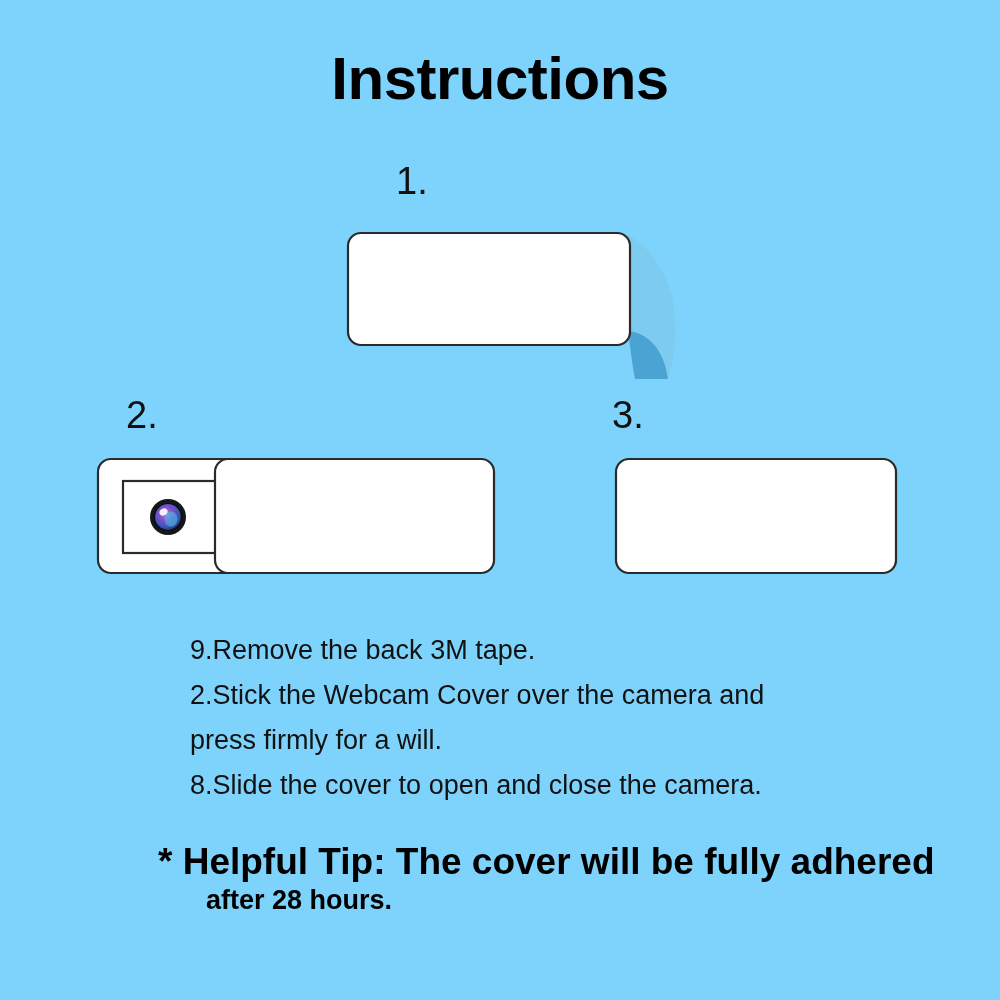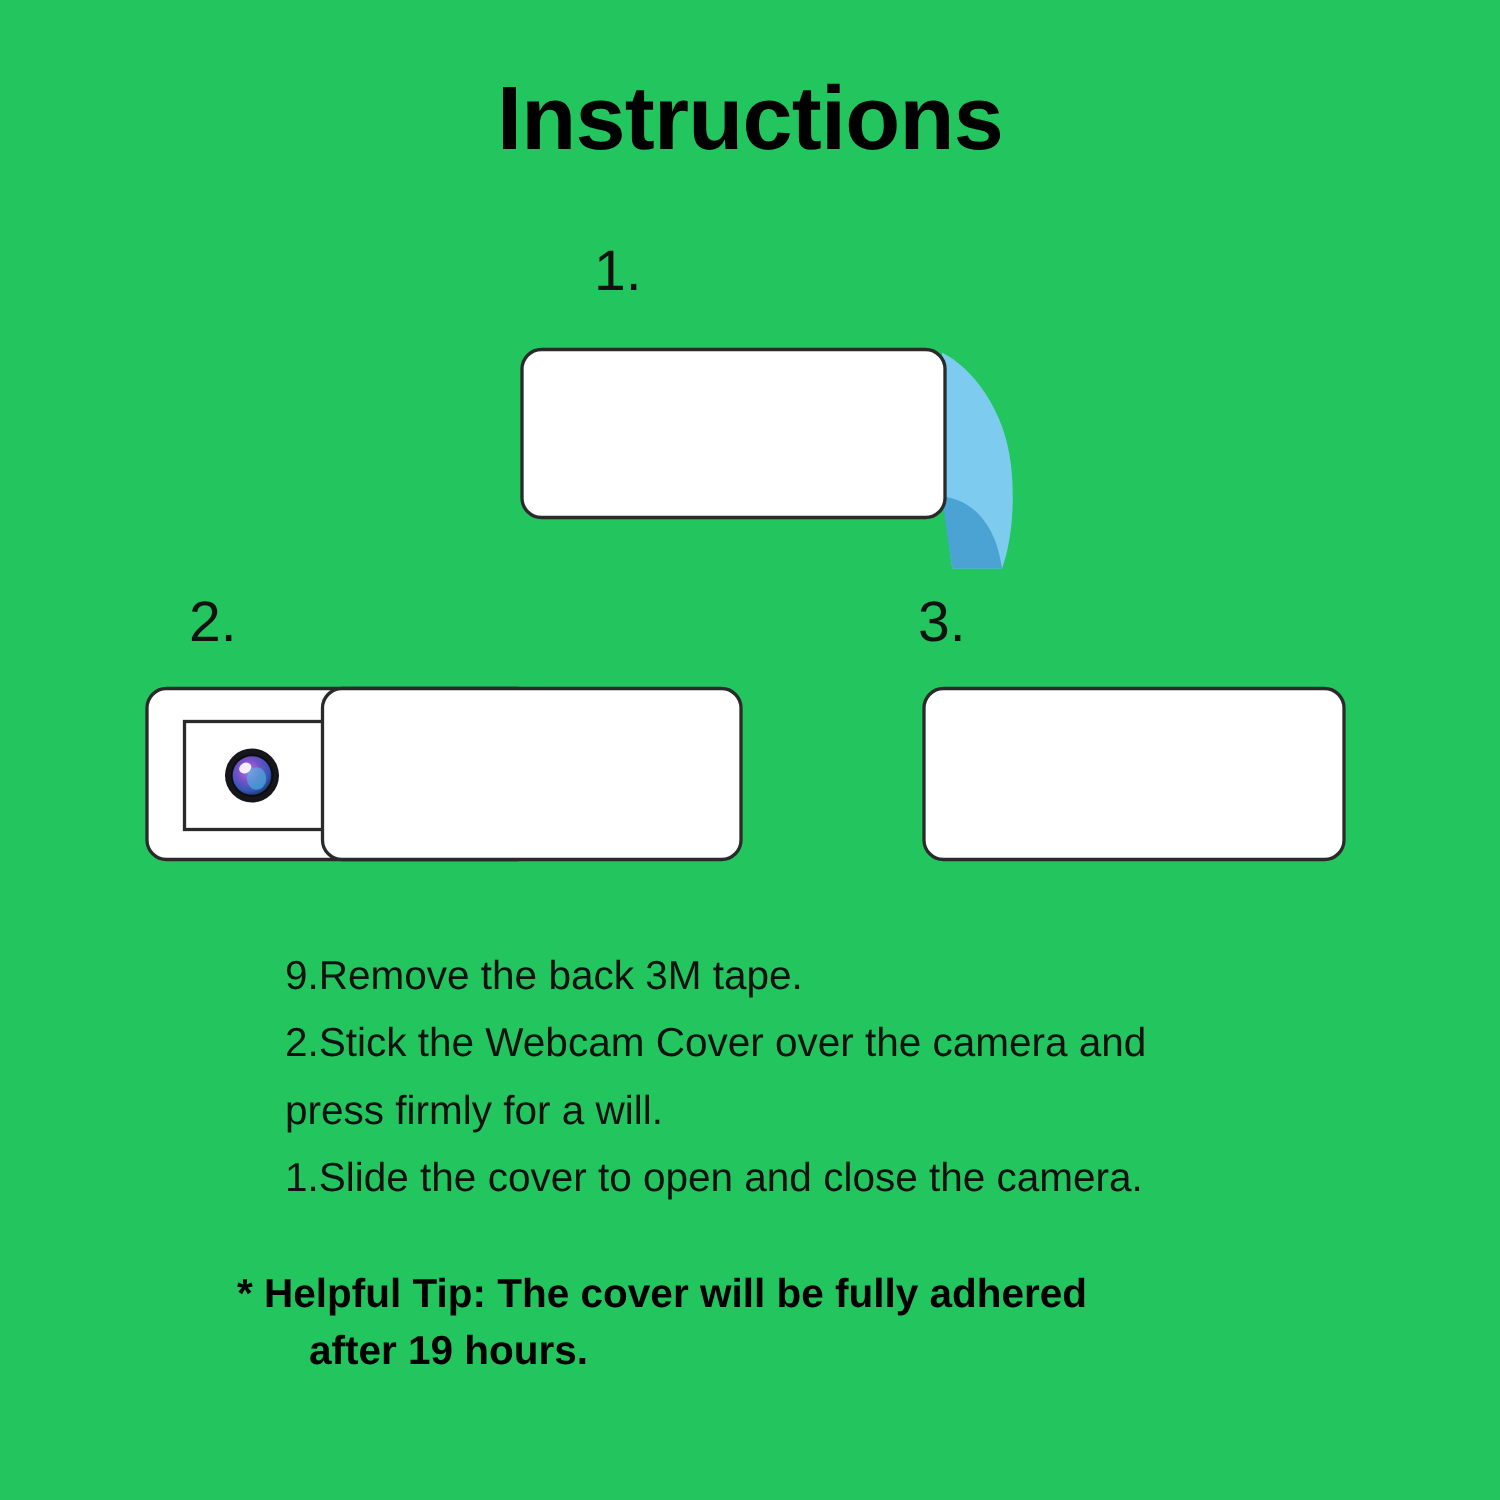--- a/index.html
+++ b/index.html
@@ -14,21 +14,21 @@
     position: relative;
     overflow: hidden;
     font-family: "Liberation Sans", sans-serif;
     color: #111111;
     -webkit-font-smoothing: antialiased;
   }
 
   .page {
     position: absolute;
     inset: 0;
-    background: #22c55e;
+    background: #7dd3fc;
   }
 
   
   .title {
     position: absolute;
     top: 46px;
     left: 0;
     width: 1000px;
     text-align: center;
     font-size: 60px;
@@ -76,21 +76,21 @@
   }
 
   
   .tip {
     position: absolute;
     left: 158px;
     top: 843px;
     width: 800px;
   }
   .tip .tip-line-1 {
-    font-size: 27px;
+    font-size: 37px;
     font-weight: bold;
     color: #000000;
     line-height: 38px;
     white-space: nowrap;
   }
   .tip .tip-line-2 {
     font-size: 27px;
     font-weight: bold;
     color: #000000;
     line-height: 38px;
@@ -165,25 +165,25 @@
   <div class="figure" id="fig-step3">
     <svg width="320" height="145" viewBox="0 0 320 145">
       <rect x="16" y="14" width="280" height="114" rx="13" ry="13" fill="#ffffff" stroke="#2a2a2a" stroke-width="2.2"></rect>
     </svg>
   </div>
 
   <div class="instructions">
     <div class="line">9.Remove the back 3M tape.</div>
     <div class="line">2.Stick the Webcam Cover over the camera and</div>
     <div class="line">press firmly for a will.</div>
-    <div class="line">1.Slide the cover to open and close the camera.</div>
+    <div class="line">8.Slide the cover to open and close the camera.</div>
   </div>
 
   <div class="tip">
     <div class="tip-line-1">
       <span class="asterisk">*</span>
       <span class="tip-label">Helpful Tip</span><span>:</span>
       <span>The cover will be fully adhered</span>
     </div>
-    <div class="tip-line-2">after 19 hours.</div>
+    <div class="tip-line-2">after 28 hours.</div>
   </div>
 
 </div>
 
 </body></html>

